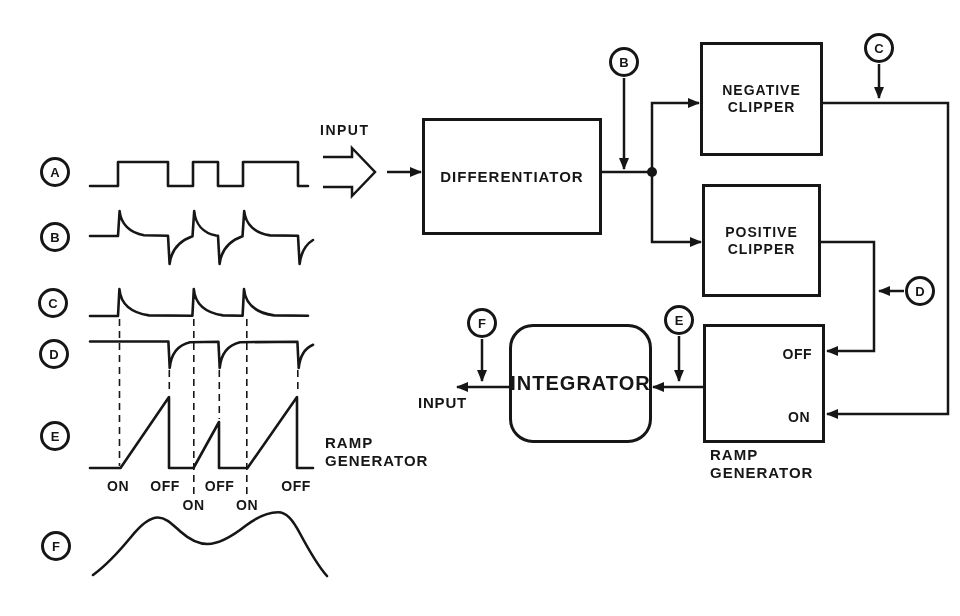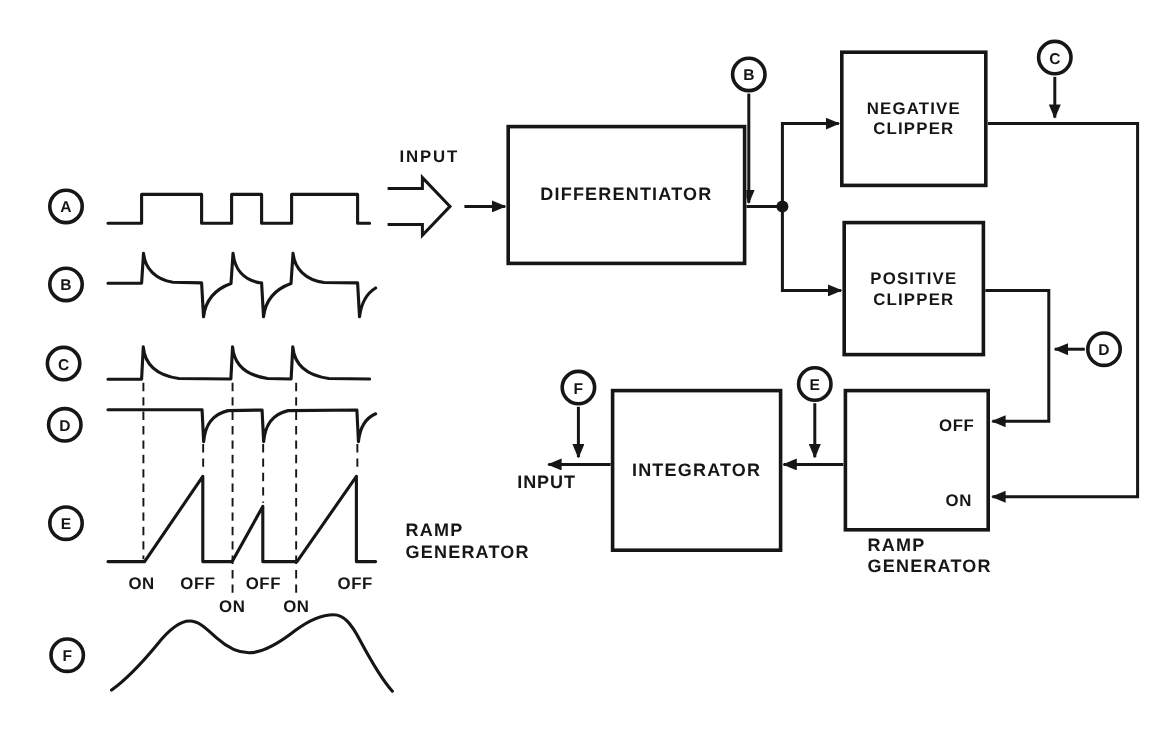--- a/index.html
+++ b/index.html
@@ -15,21 +15,21 @@
     position:absolute;z-index:2;background:#ffffff;border:3px solid #161616;
     display:flex;align-items:center;justify-content:center;text-align:center;
     font-weight:bold;font-size:14.5px;letter-spacing:1px;line-height:17px;
     box-sizing:border-box;
   }
   .node{
     position:absolute;z-index:2;width:30px;height:30px;border:3px solid #161616;border-radius:50%;
     background:#ffffff;display:flex;align-items:center;justify-content:center;
     font-weight:bold;font-size:13px;box-sizing:border-box;
   }
-  .lbl{position:absolute;z-index:2;font-weight:bold;white-space:pre-line;margin-left:13px;}
+  .lbl{position:absolute;z-index:2;font-weight:bold;white-space:pre-line;}
   .port{position:absolute;font-weight:bold;font-size:14px;letter-spacing:0.5px;}
   .timing{position:absolute;z-index:2;font-weight:bold;font-size:14px;letter-spacing:0.5px;transform:translateX(-50%);}
 </style>
 </head>
 <body>
 
 <div class="figure">
 
   <svg class="overlay" viewBox="0 0 960 616">
     <defs>
@@ -90,24 +90,24 @@
   <div class="node" style="left:39px;top:339px;">D</div>
   <div class="node" style="left:40px;top:421px;">E</div>
   <div class="node" style="left:41px;top:531px;">F</div>
 
   <div class="node" style="left:609px;top:47px;">B</div>
   <div class="node" style="left:864px;top:33px;">C</div>
   <div class="node" style="left:905px;top:276px;">D</div>
   <div class="node" style="left:664px;top:305px;">E</div>
   <div class="node" style="left:467px;top:308px;">F</div>
 
-  <div class="block" style="left:422px;top:104px;width:200px;height:117px;font-size:15px;">DIFFERENTIATOR</div>
+  <div class="block" style="left:422px;top:118px;width:180px;height:117px;font-size:15px;">DIFFERENTIATOR</div>
   <div class="block" style="left:700px;top:42px;width:123px;height:114px;font-size:14px;padding:0 8px;">NEGATIVE CLIPPER</div>
   <div class="block" style="left:702px;top:184px;width:119px;height:113px;font-size:14px;padding:0 8px;">POSITIVE CLIPPER</div>
-  <div class="block" style="left:509px;top:324px;width:143px;height:136px;font-size:15px;">INTEGRATOR</div>
+  <div class="block" style="left:509px;top:324px;width:143px;height:119px;font-size:20px;border-radius:24px;">INTEGRATOR</div>
   <div class="block" style="left:703px;top:324px;width:122px;height:119px;">
     <span class="port" style="right:10px;top:19px;">OFF</span>
     <span class="port" style="right:12px;top:82px;">ON</span>
   </div>
 
   <div class="lbl" style="left:320px;top:122px;font-size:14px;letter-spacing:1.5px;">INPUT</div>
   <div class="lbl" style="left:418px;top:394px;font-size:15px;letter-spacing:0.8px;">INPUT</div>
   <div class="lbl" style="left:325px;top:434px;width:112px;font-size:15px;letter-spacing:1px;line-height:18px;">RAMP GENERATOR</div>
   <div class="lbl" style="left:710px;top:446px;width:112px;font-size:15px;letter-spacing:1px;line-height:18px;">RAMP GENERATOR</div>
 

